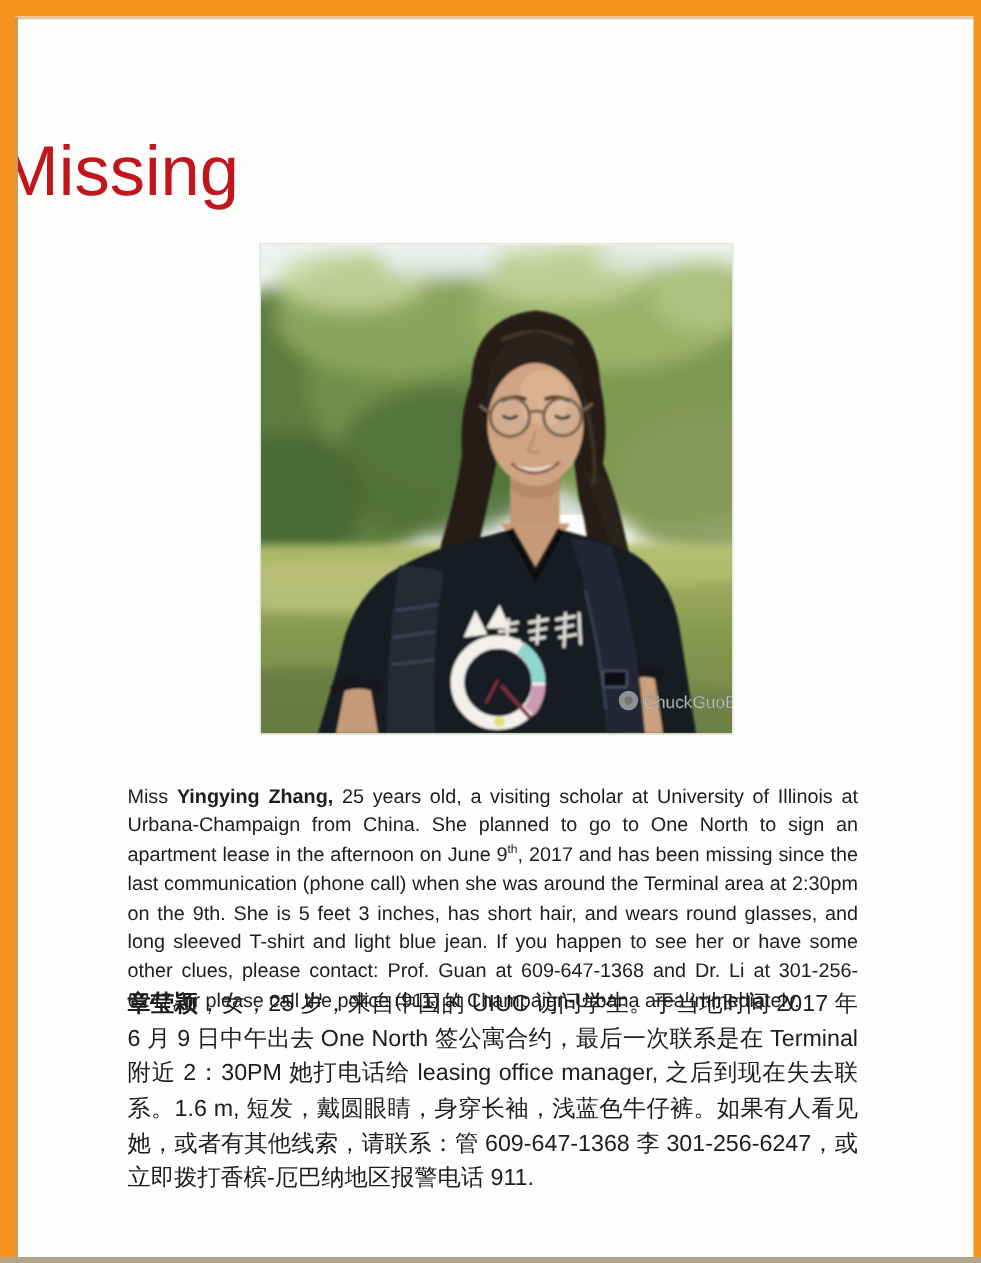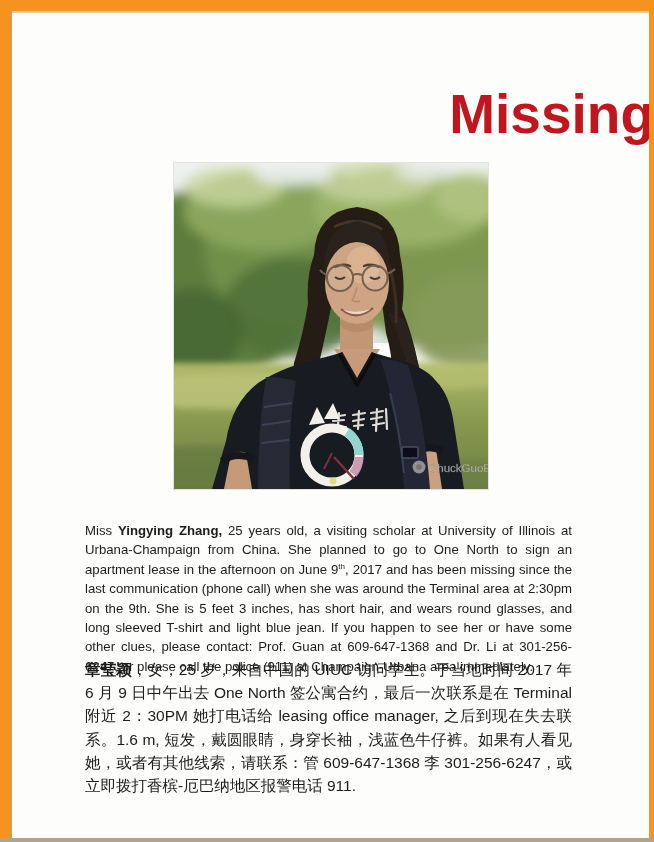--- a/index.html
+++ b/index.html
@@ -20,22 +20,22 @@
     pointer-events:none;
     z-index:5;
   }
   .bottom-edge{
     position:absolute;left:0;right:0;bottom:0;height:4px;
     background:var(--c-bottom,#b2a489);
     z-index:6;
   }
   .title{
     position:absolute;top:84px;left:0;right:0;
-    margin:0;text-align:right;
-    font-size:55px;line-height:60px;font-weight:bold;
+    margin:0;text-align:left;
+    font-size:47px;line-height:60px;font-weight:normal;
     color:var(--c-title,#c1161d);
     letter-spacing:0px;
   }
   .photo{
     position:absolute;left:174px;top:163px;width:314px;height:326px;
     outline:1px solid #e3e3de;
     overflow:hidden;
   }
   .photo svg{display:block;}
   .para{

